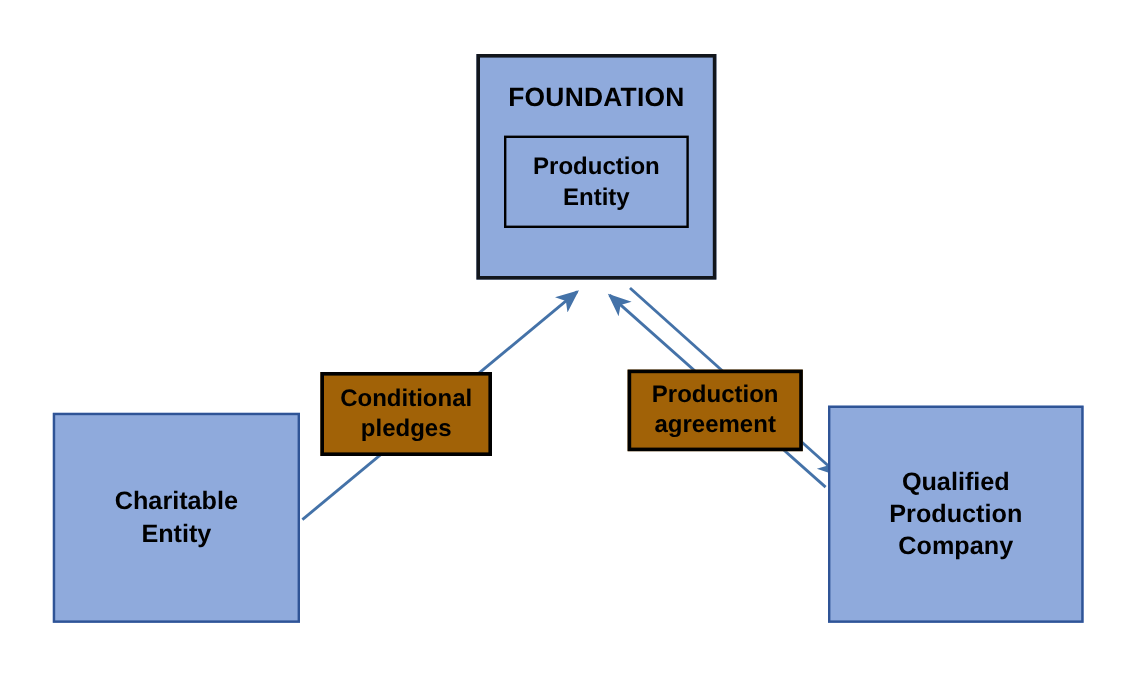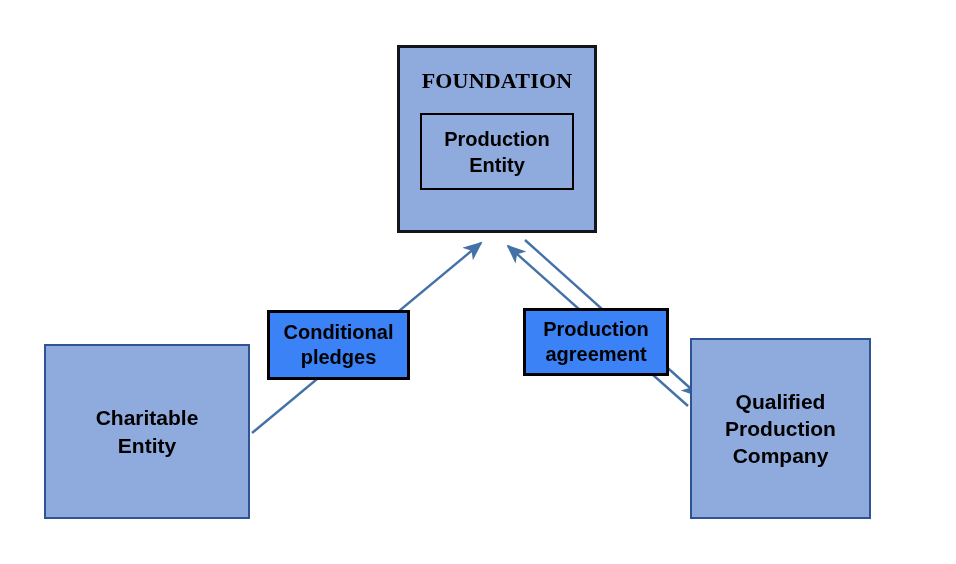--- a/index.html
+++ b/index.html
@@ -49,21 +49,21 @@
     left: 397px;
     top: 45px;
     width: 200px;
     height: 188px;
     border: 3px solid #12161c;
     flex-direction: column;
     justify-content: flex-start;
     padding-top: 20px;
   }
   #foundation-title {
-    font-family: Liberation Serif, serif;
+    font-family: Liberation Sans, sans-serif;
     font-size: 22px;
     font-weight: bold;
     letter-spacing: 0.2px;
     color: #000000;
   }
   #production-entity {
     box-sizing: border-box;
     margin-top: 19px;
     width: 154px;
     height: 77px;
@@ -84,34 +84,34 @@
     height: 175px;
     border: 2px solid #2f5496;
   }
   #charitable-donors .entity-label {
     font-size: 21px;
   }
 
   #qualified-production-company {
     left: 690px;
     top: 338px;
-    width: 181px;
+    width: 213px;
     height: 181px;
     border: 2px solid #2f5496;
   }
   #qualified-production-company .entity-label {
     font-size: 21px;
   }
 
   
   .conn-label {
     position: absolute;
     z-index: 3;
     box-sizing: border-box;
-    background: #3b82f6;
+    background: #a16207;
     border: 3px solid #000000;
     display: flex;
     align-items: center;
     justify-content: center;
     text-align: center;
   }
   .conn-label span {
     font-weight: bold;
     font-size: 20px;
     color: #000000;

